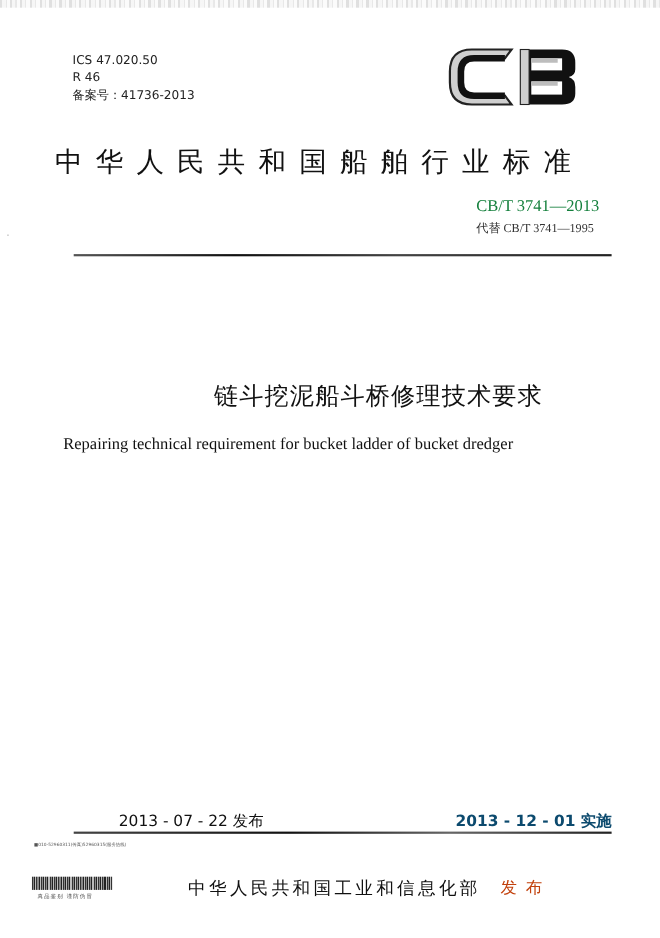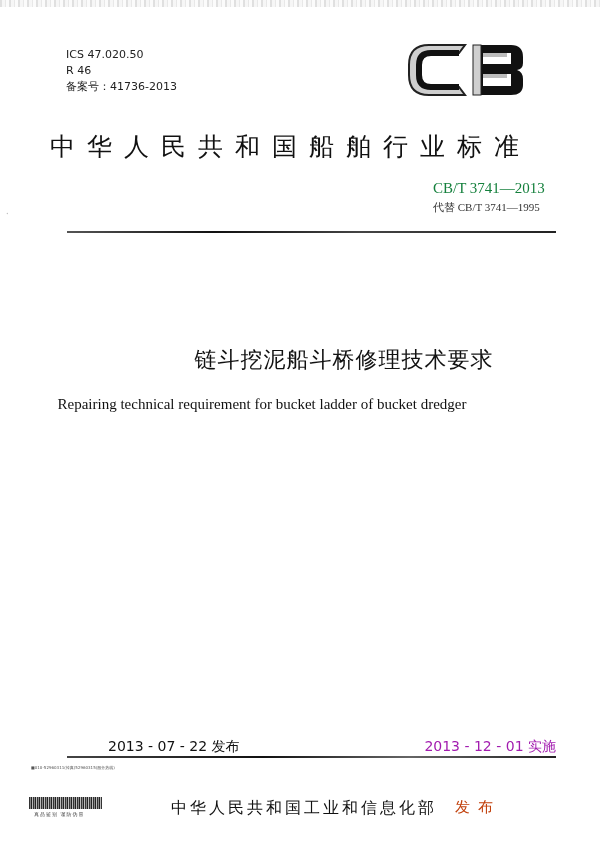--- a/index.html
+++ b/index.html
@@ -10,21 +10,21 @@
   .meta div { white-space:nowrap; }
   .logo { position:absolute; left:407px; top:43px; width:118px; height:54px; }
   .std-title { position:absolute; left:0; width:557px; top:130px; text-align:center; font-size:25px; letter-spacing:12px; font-family:"DejaVu Sans", sans-serif; color:#111; padding-left:24px; box-sizing:border-box; }
   .code { position:absolute; left:433px; top:180px; font-family:"Liberation Serif", serif; font-size:15px; color:#15803d; }
   .replace { position:absolute; left:433px; top:200px; font-family:"Liberation Serif", serif; font-size:11px; color:#333; }
   .rule { position:absolute; height:2px; background:#222; }
   .rule.top { left:67px; width:489px; top:231px; background:linear-gradient(90deg,#555,#111 30%,#444 60%,#222); }
   .zh-title { position:absolute; left:0; width:600px; top:345px; text-align:center; font-size:22px; letter-spacing:1px; color:#111; font-family:"DejaVu Sans", sans-serif;padding-left:44px; }
   .en-title { position:absolute; left:0; width:524px; top:396px; text-align:center; font-size:15px; color:#111; font-family:"Liberation Serif", serif; }
   .pub-date { position:absolute; left:68px; top:738px; font-size:14px; color:#111;margin-left:40px; }
-  .eff-date { position:absolute; right:44px; top:738px; font-size:14px; color:#a21caf; }
+  .eff-date { position:absolute; right:44px; top:738px; font-size:14px; color:#0c4a6e;font-weight:bold; }
   .rule.bottom { left:67px; width:489px; top:756px; background:linear-gradient(90deg,#444,#111 40%,#666 70%,#222); }
   .tiny { position:absolute; left:31px; top:765px; font-size:4px; color:#555; letter-spacing:0; }
   .barcode { position:absolute; left:29px; top:797px; width:73px; height:12px;
      background: repeating-linear-gradient(90deg,#333 0 1px,#888 1px 2px,#222 2px 3px,#bbb 3px 4px); }
   .barcode-label { position:absolute; left:34px; top:811px; font-size:5px; color:#444; letter-spacing:1px; }
   .publisher { position:absolute; left:135px; top:798px; font-size:16px; letter-spacing:3px; color:#111;margin-left:36px; }
   .issue { position:absolute; left:455px; top:798px; font-size:15px; letter-spacing:8px; color:#c2410c; }
   .mark { position:absolute; left:6px; top:206px; width:3px; height:14px; color:#bbb; font-size:10px; }
 </style>
 </head>

